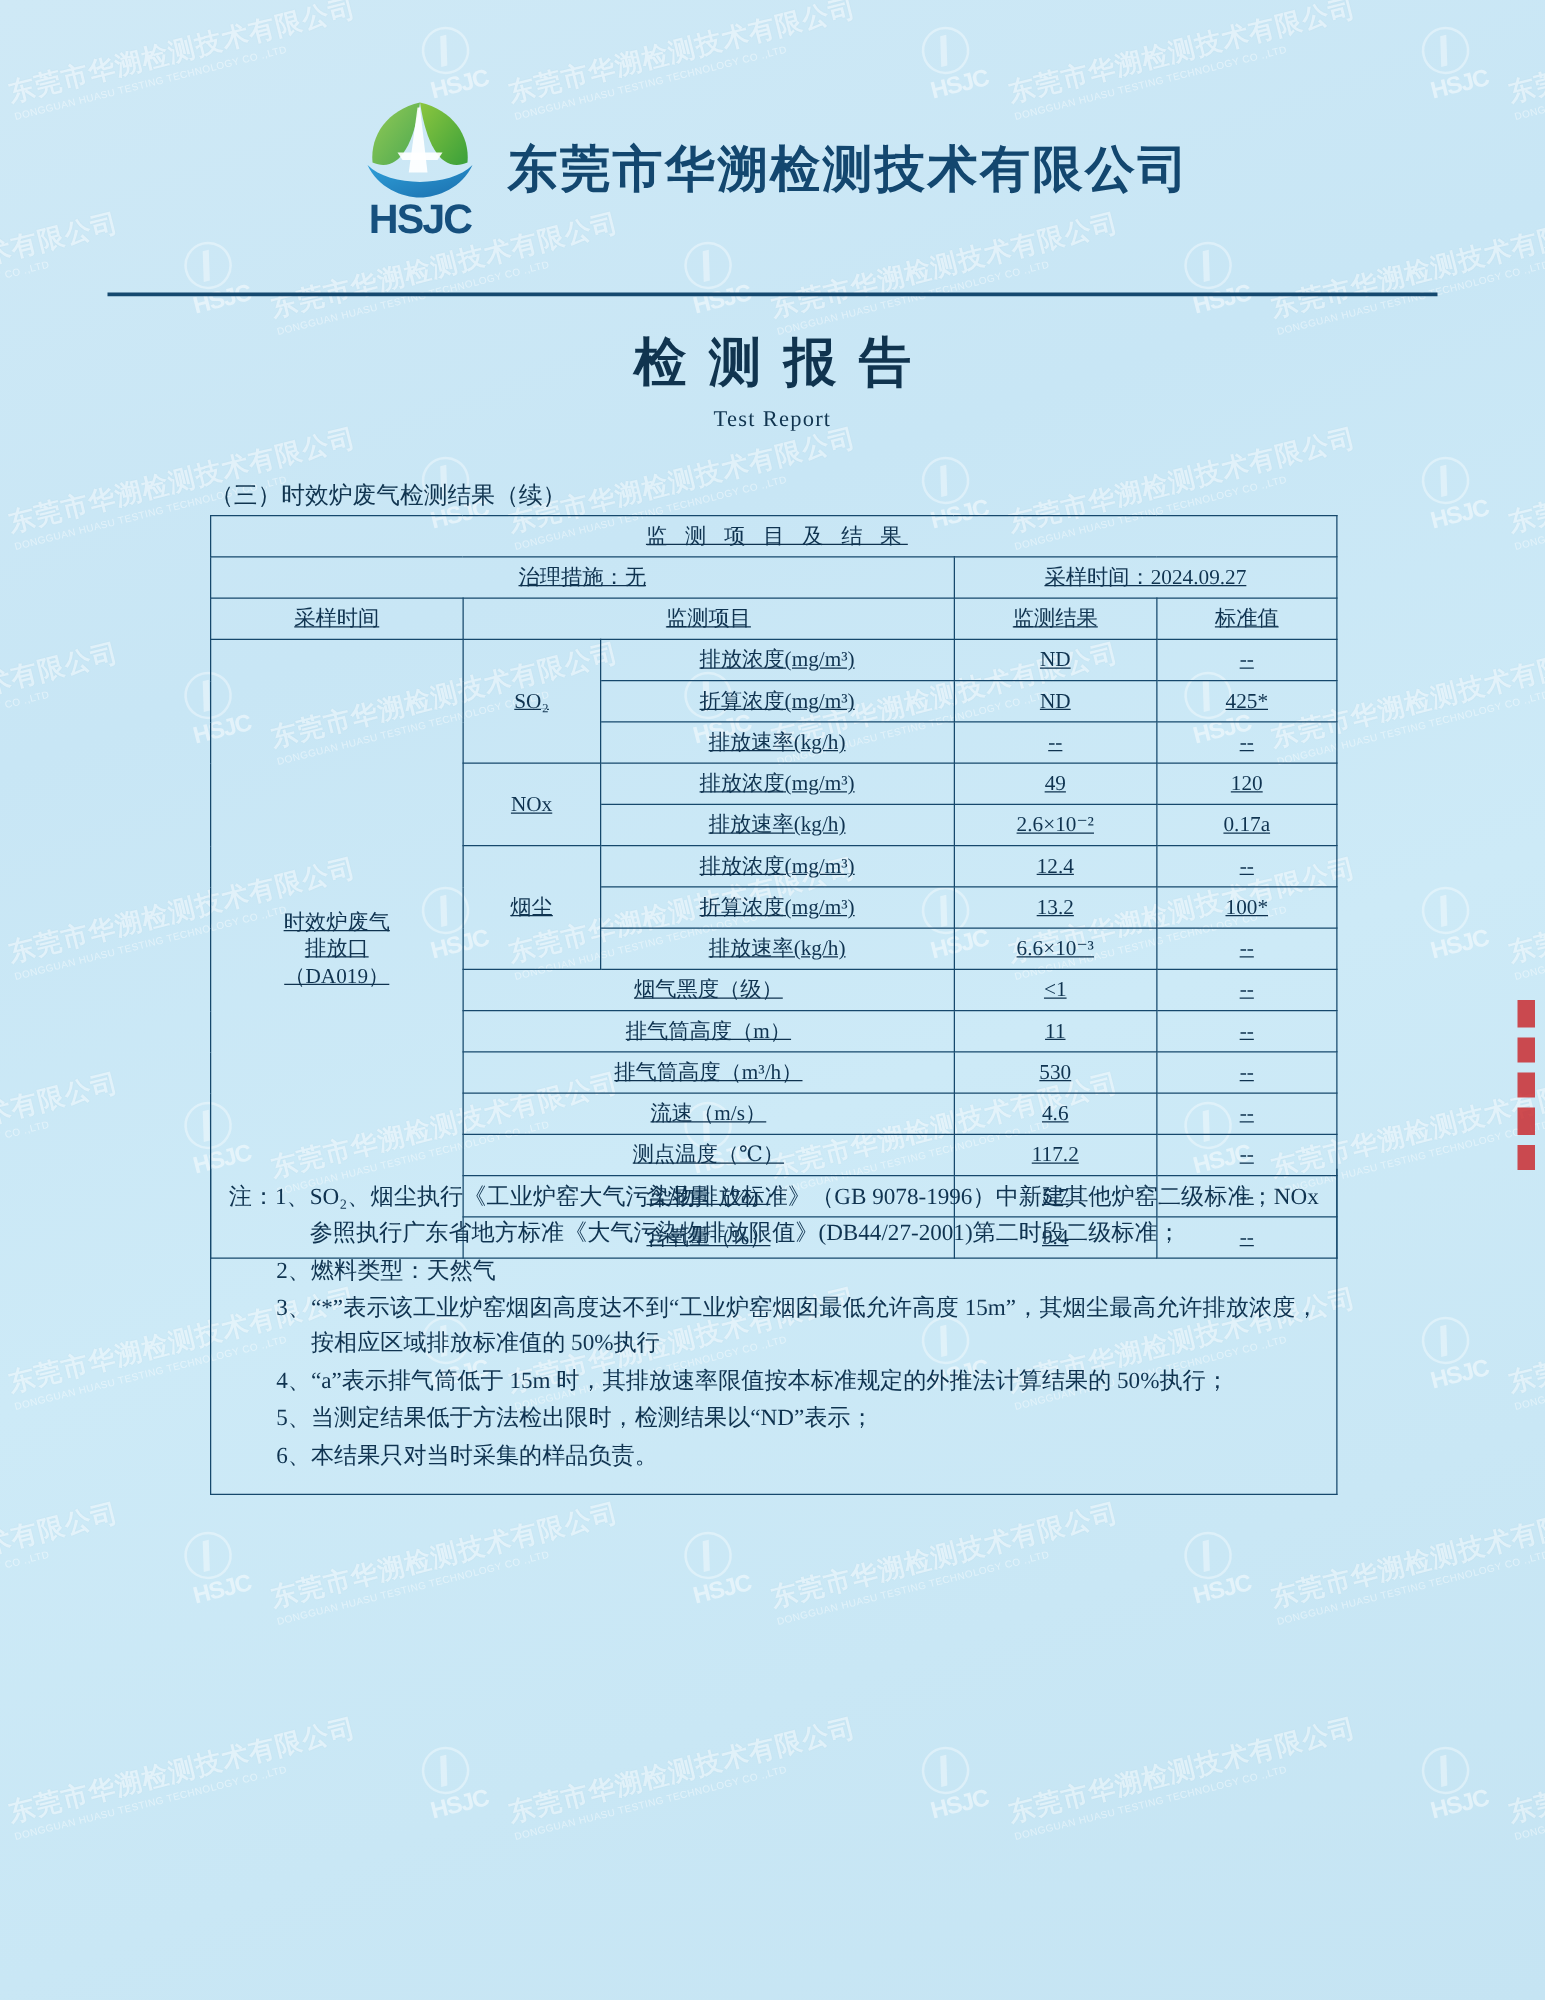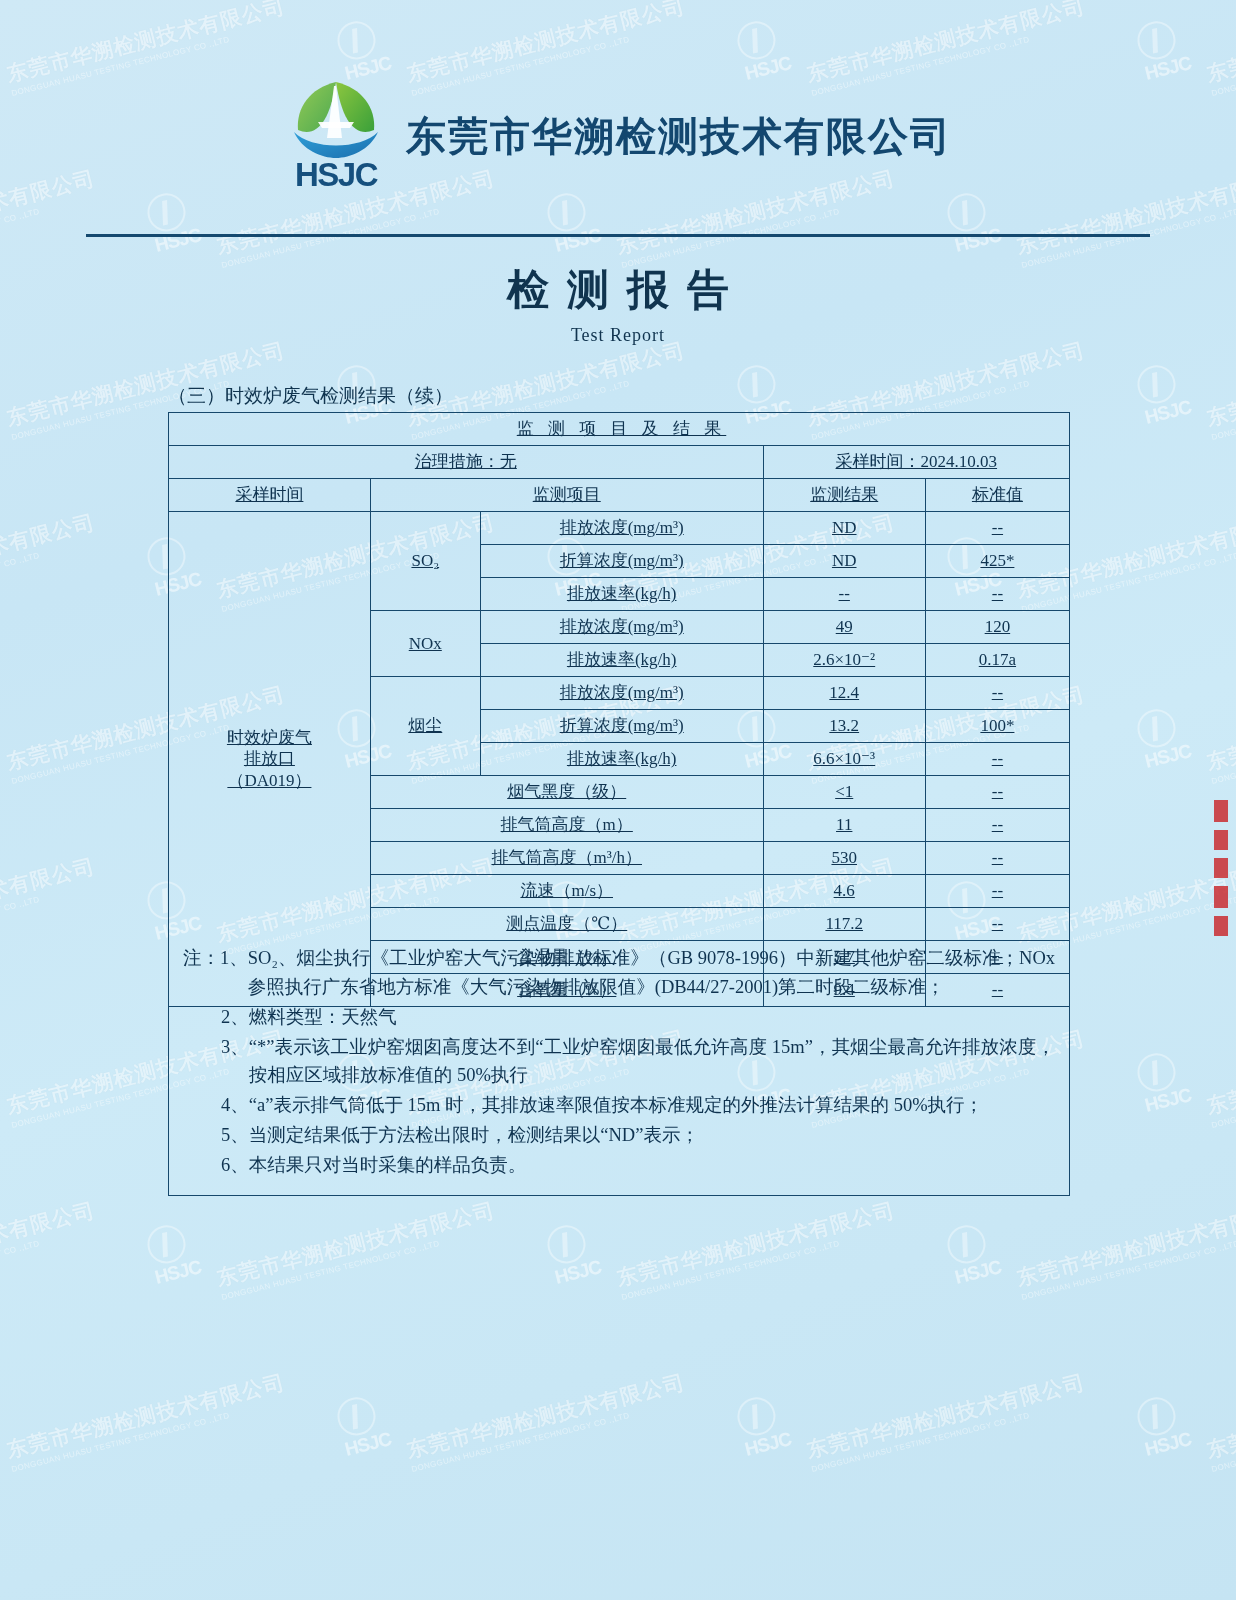--- a/index.html
+++ b/index.html
@@ -563,21 +563,21 @@
           <col style="width:31.4%">
           <col style="width:18.0%">
           <col style="width:16.0%">
         </colgroup>
         <tbody>
           <tr>
             <td class="banner" colspan="5">监 测 项 目 及 结 果</td>
           </tr>
           <tr>
             <td class="left-pad" colspan="3">治理措施：无</td>
-            <td class="right-pad" colspan="2">采样时间：2024.10.03</td>
+            <td class="right-pad" colspan="2">采样时间：2024.09.27</td>
           </tr>
           <tr>
             <td>采样时间</td>
             <td colspan="2">监测项目</td>
             <td>监测结果</td>
             <td>标准值</td>
           </tr>
 
           <tr>
             <td class="loc" rowspan="15">

